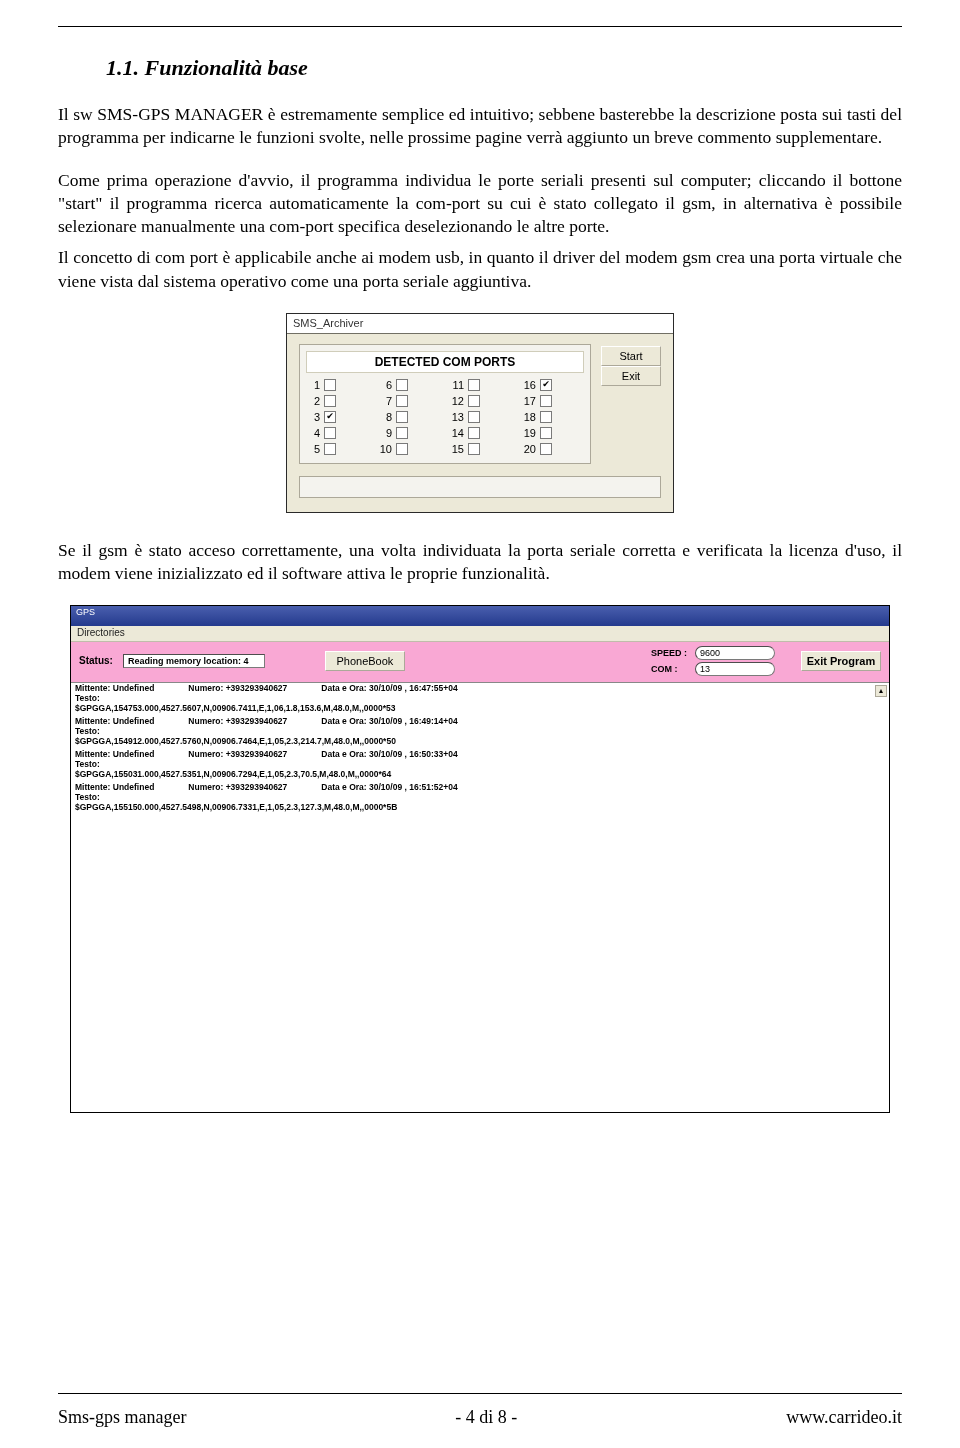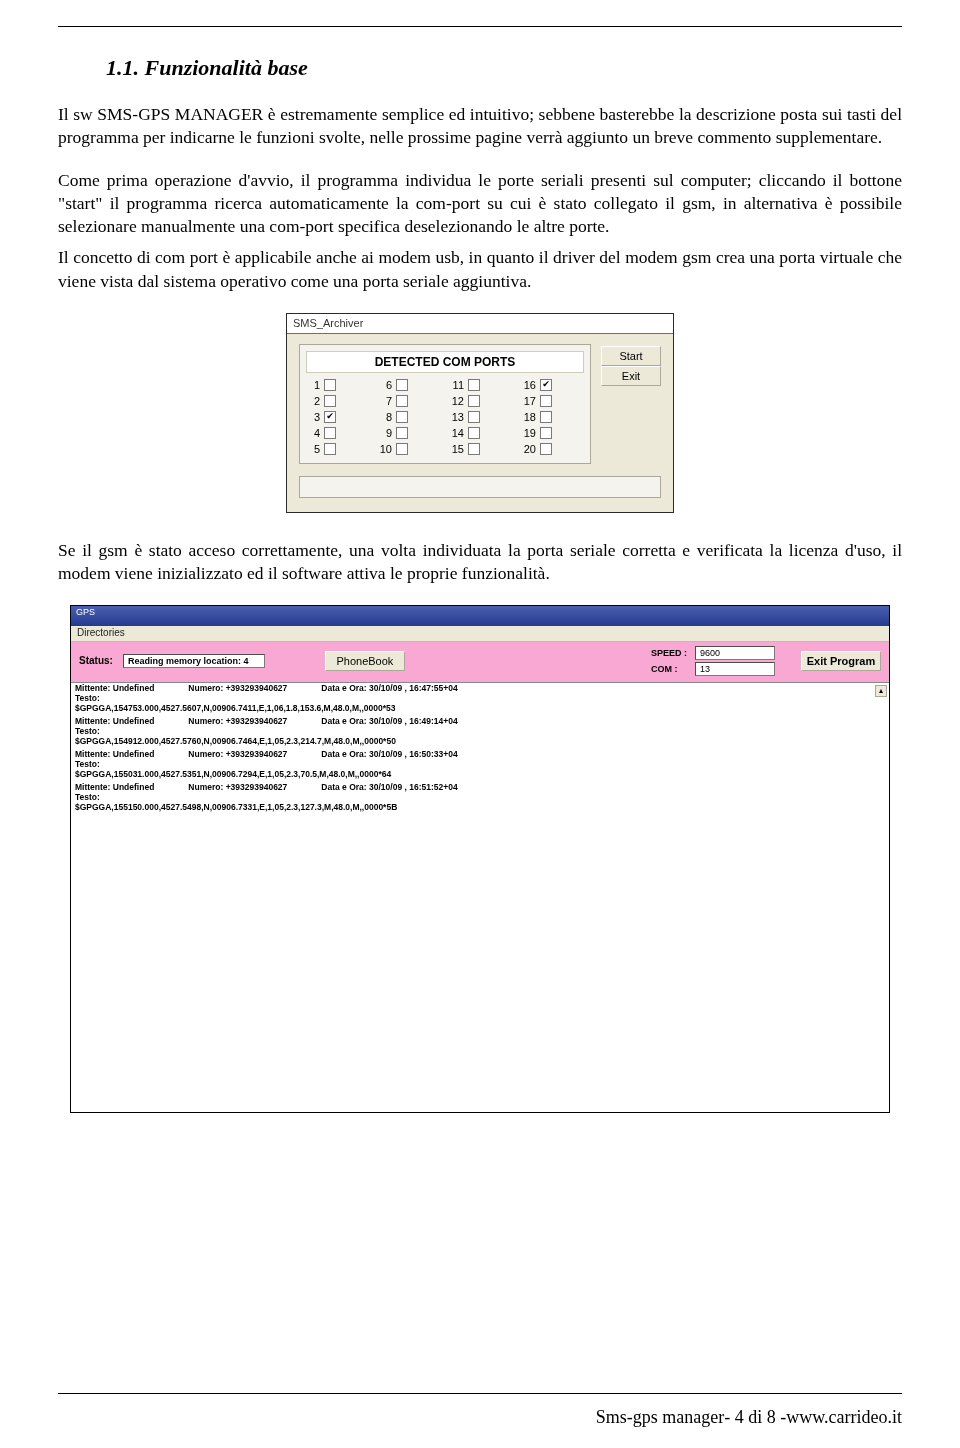--- a/index.html
+++ b/index.html
@@ -1,20 +1,20 @@
 <!DOCTYPE html>
 <html><head>
 <meta charset="utf-8">
 <style>
   * { box-sizing: border-box; margin: 0; padding: 0; }
   html, body { width: 960px; background: #fff; font-family: "Palatino Linotype", "Book Antiqua", Palatino, Georgia, serif; color: #000; }
   .page { width: 960px; min-height: 1448px; padding: 26px 58px 24px 58px; position: relative; }
   .top-rule, .bottom-rule { border-top: 1.5px solid #000; margin: 0 0 28px 0; }
   .bottom-rule { position: absolute; left: 58px; right: 58px; bottom: 54px; margin: 0; }
-  .footer { position: absolute; left: 58px; right: 58px; bottom: 20px; display: flex; justify-content: flex-end; font-size: 18px; }
+  .footer { position: absolute; left: 58px; right: 58px; bottom: 20px; display: flex; justify-content: space-between; font-size: 18px; }
   .section-title { font-weight: bold; font-style: italic; font-size: 22px; margin: 4px 0 22px 48px; }
   .para { font-size: 17.5px; line-height: 1.32; text-align: justify; margin-bottom: 20px; }
   .para.tight { margin-bottom: 8px; }
   .fig-center { display: flex; justify-content: center; margin: 10px 0 26px 0; }
 
   
   .dlg1 { width: 388px; background: #ece9d8; border: 1px solid #2a2a2a; font-family: Tahoma, Verdana, sans-serif; font-size: 11px; color: #000; }
   .dlg1-titlebar { height: 20px; background: #fff; border-bottom: 1px solid #716f64; display: flex; align-items: center; padding: 0 6px; font-size: 11px; color: #333; }
   .dlg1-body { display: flex; gap: 10px; padding: 10px 12px 4px 12px; }
   .dlg1-panel { flex: 1; background: #f4f3ee; border: 1px solid #aca899; padding: 6px 6px 8px 6px; }
@@ -32,21 +32,21 @@
   .dlg2 { width: 820px; border: 1px solid #000; font-family: Tahoma, Verdana, sans-serif; font-size: 10px; color: #000; background: #ece9d8; }
   .dlg2-titlebar { height: 20px; background: linear-gradient(#4a5fae, #243a8d); color: #fff; font-size: 9px; padding: 1px 5px; }
   .dlg2-menu { height: 16px; background: #ece9d8; border-bottom: 1px solid #c0bcaa; font-size: 10px; padding: 1px 6px; color: #222; }
   .dlg2-toolbar { display: flex; align-items: center; gap: 10px; padding: 4px 8px 6px 8px; background: #f9a8d4; }
   .dlg2-toolbar .lab { font-weight: bold; font-size: 10px; }
   .dlg2 .field-sunk { background: #fff; border: 1px solid #7a7a7a; border-top-color: #4d4d4d; border-left-color: #4d4d4d; padding: 1px 4px; font-size: 9px; height: 14px; }
   .dlg2-toolbar .status-field { width: 142px; font-weight: bold; }
   .dlg2-toolbar .pb-btn { width: 80px; }
   .dlg2-toolbar .spacer { flex: 1; }
   .right-grid { display: grid; grid-template-columns: auto auto; column-gap: 8px; row-gap: 2px; align-items: center; font-size: 9px; font-weight: bold; margin-right: 16px; }
-  .right-grid .val { width: 80px; font-weight: normal; }
+  .right-grid .val { width: 80px; font-weight: normal; border-radius: 7px; }
   .exit-btn { width: 80px; font-weight: bold; }
   .dlg2-list { background: #fff; border-top: 1px solid #888; height: 430px; position: relative; overflow: hidden; }
   .scroll-arrow { position: absolute; right: 2px; top: 2px; width: 12px; height: 12px; background: #ece9d8; border: 1px solid #aca899; font-size: 8px; text-align: center; line-height: 10px; }
   .msg { padding: 0 8px 0 4px; font-size: 8.5px; font-weight: bold; white-space: nowrap; }
   .msg .line1 { display: flex; gap: 34px; }
   .msg .testo { }
   .msg .gpgga { margin-bottom: 3px; }
 </style>
 </head>
 <body>

